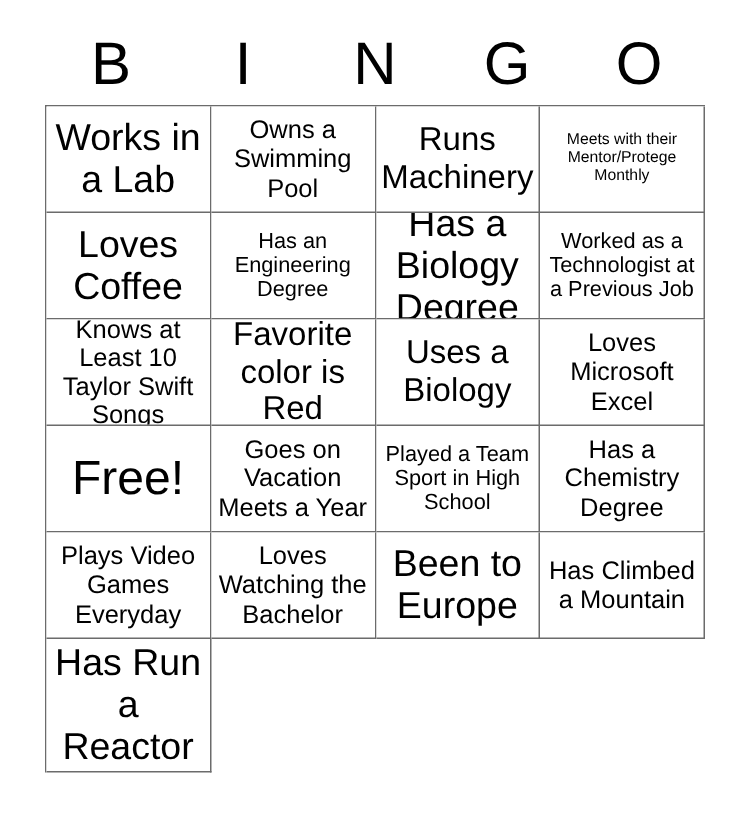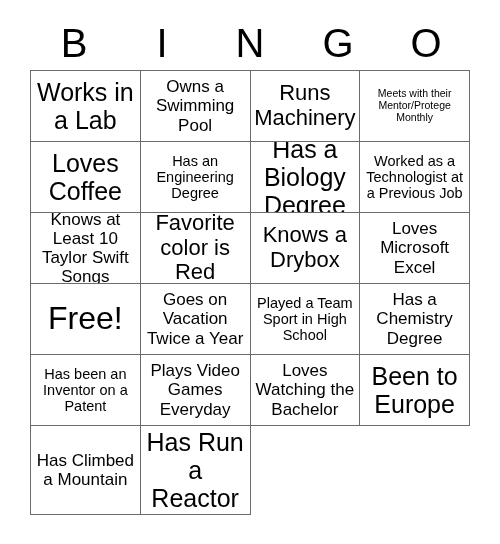--- a/index.html
+++ b/index.html
@@ -126,40 +126,37 @@
         <span class="cell-text fs-xs">Worked as a Technologist at a Previous Job</span>
       </div>
     <div class="cell">
         <span class="cell-text fs-sm">Knows at Least 10 Taylor Swift Songs</span>
       </div>
 
     <div class="cell">
         <span class="cell-text fs-md">Favorite color is Red</span>
       </div>
     <div class="cell">
-        <span class="cell-text fs-md">Knows a Drybox</span>
+        <span class="cell-text fs-md">Uses a Biology</span>
       </div>
     <div class="cell">
         <span class="cell-text fs-sm">Loves Microsoft Excel</span>
       </div>
     <div class="cell">
         <span class="cell-text fs-xl">Free!</span>
       </div>
     <div class="cell">
-        <span class="cell-text fs-sm">Goes on Vacation Twice a Year</span>
+        <span class="cell-text fs-sm">Goes on Vacation Meets a Year</span>
       </div>
 
     <div class="cell">
         <span class="cell-text fs-xs">Played a Team Sport in High School</span>
       </div>
     <div class="cell">
         <span class="cell-text fs-sm">Has a Chemistry Degree</span>
-      </div>
-    <div class="cell">
-        <span class="cell-text fs-xs">Has been an Inventor on a Patent</span>
       </div>
     <div class="cell">
         <span class="cell-text fs-sm">Plays Video Games Everyday</span>
       </div>
     <div class="cell">
         <span class="cell-text fs-sm">Loves Watching the Bachelor</span>
       </div>
 
     <div class="cell">
         <span class="cell-text fs-lg">Been to Europe</span>

